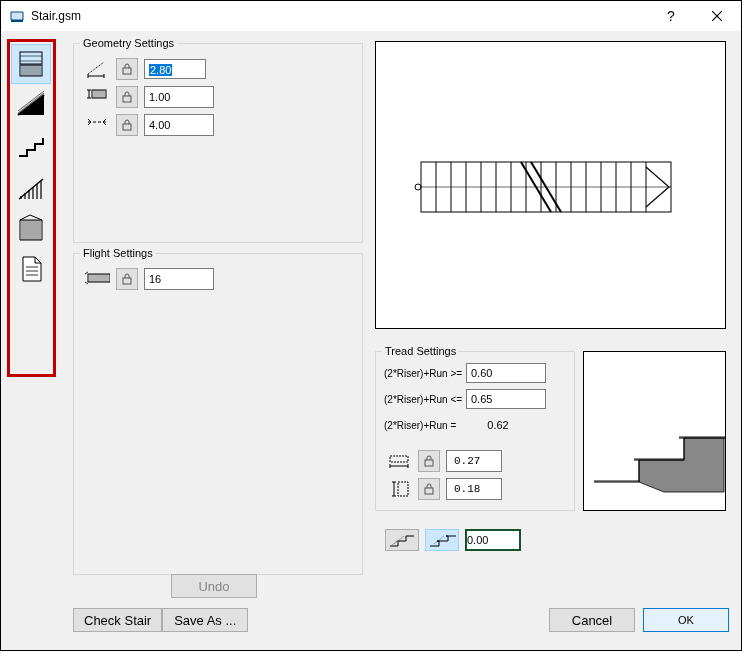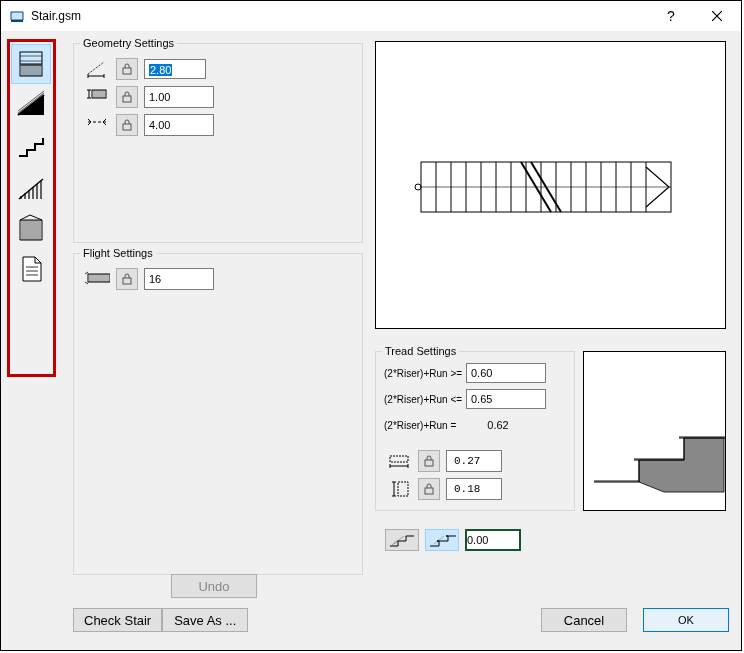--- a/index.html
+++ b/index.html
@@ -40,21 +40,21 @@
 
   .plbl{display:flex;align-items:center;height:22px;margin-top:4px;}
   .plbl .lab{width:82px;font-size:10px;}
   .plbl .vbox{width:80px;height:20px;border:1px solid #7a7a7a;padding:0 4px;box-sizing:border-box;background:#fff;line-height:18px;}
   .plbl .vtxt{width:56px;text-align:center;padding-left:4px;}
 
   .preview-plan{position:absolute;left:374px;top:10px;width:351px;height:288px;border:1px solid #000;background:#fff;box-sizing:border-box;}
   .preview-step{position:absolute;left:582px;top:320px;width:143px;height:160px;border:1px solid #000;background:#fff;box-sizing:border-box;}
 
   .btnbar{position:absolute;left:72px;bottom:18px;display:flex;gap:0;}
-  .btnbar2{position:absolute;right:12px;bottom:18px;display:flex;gap:16px;justify-content:flex-end;}
+  .btnbar2{position:absolute;right:12px;bottom:18px;display:flex;gap:8px;justify-content:flex-end;}
   .btn-undo{position:absolute;left:170px;bottom:52px;}
   button.stdbtn{height:24px;min-width:86px;padding:0 10px;background:#e1e1e1;border:1px solid #adadad;font-family:inherit;font-size:13px;box-sizing:border-box;}
   button.stdbtn:disabled{color:#888;}
   button.defbtn{border:1px solid var(--accent);background:#e5f1fb;min-width:86px;height:24px;font-family:inherit;font-size:11px;padding:0 10px;box-sizing:border-box;}
 
   .treadrow{display:flex;align-items:center;margin:6px 0 0 10px;gap:6px;}
   .treadrow .ico-sq{width:26px;height:22px;display:flex;align-items:center;justify-content:center;}
   .treadrow .lock{width:22px;height:22px;border:1px solid #adadad;background:#e1e1e1;display:flex;align-items:center;justify-content:center;box-sizing:border-box;}
   .treadrow input{width:56px;height:22px;border:1px solid #7a7a7a;box-sizing:border-box;padding:0 7px;font-family:Liberation Mono, monospace;font-size:11px;background:#fff;}
 

